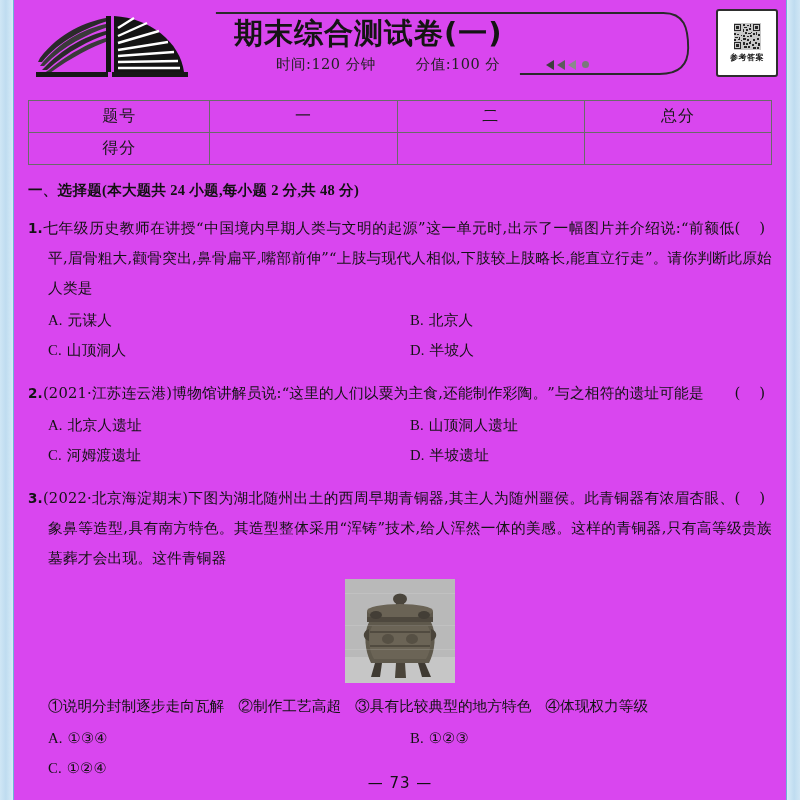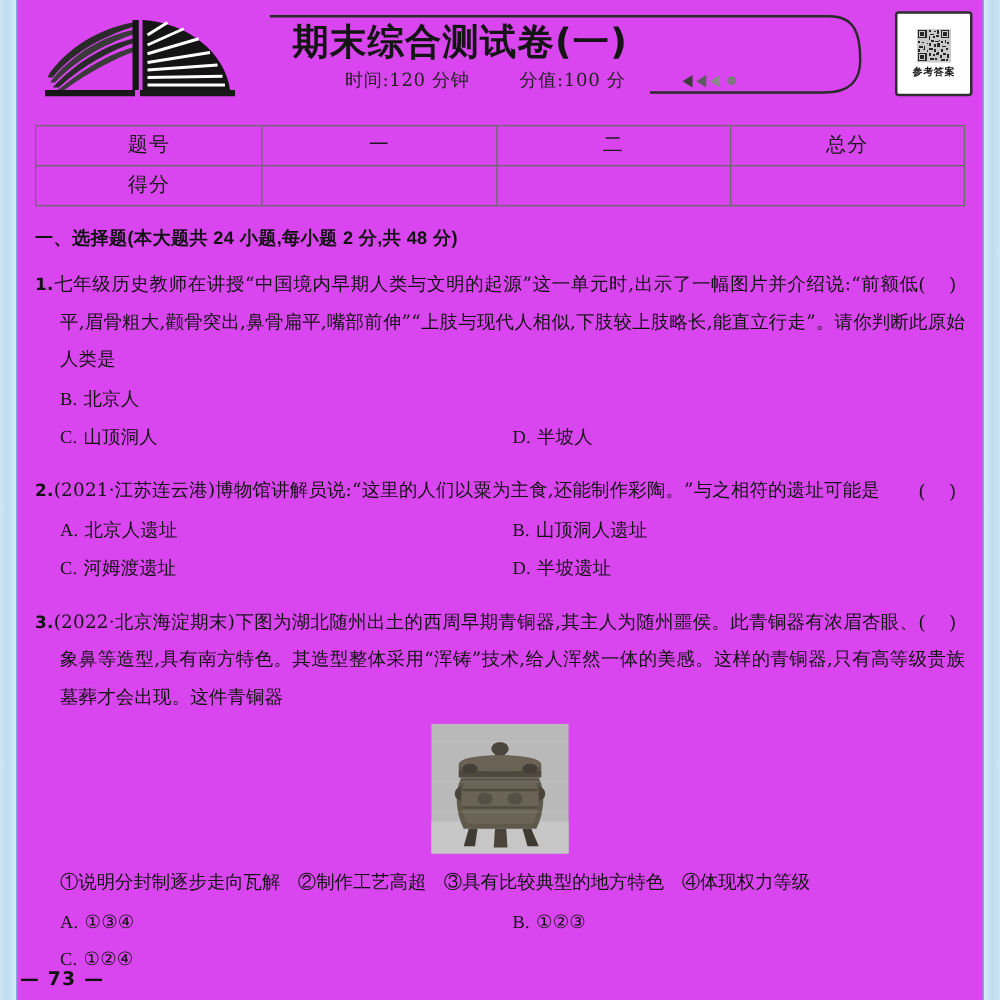--- a/index.html
+++ b/index.html
@@ -163,21 +163,21 @@
     font-family: "DejaVu Serif", serif;
     font-size: 16px;
     color: #1a1a1a;
     letter-spacing: 1px;
   }
   .score-table td.lbl { width: 24%; }
 
   
   .section-head {
     margin: 16px 12px 0 12px;
-    font-family: Liberation Sans, sans-serif;
+    font-family: Liberation Serif, serif;
     font-weight: bold;
     font-size: 14.5px;
     color: #111;
     letter-spacing: 0.3px;
   }
   .question {
     margin: 13px 12px 0 12px;
     position: relative;
   }
   .q-body {
@@ -240,22 +240,23 @@
     line-height: 30px;
     color: #131313;
   }
   .statements .st { margin-right: 14px; white-space: nowrap; }
 
   .footer {
     position: absolute;
     left: 0;
     right: 0;
     bottom: 8px;
+    text-align: center;
     font-family: "DejaVu Sans", sans-serif;
-    font-weight: bold;
+    font-weight: normal;
     font-size: 15px;
     color: #111;
     letter-spacing: 1px;
   }
 </style>
 </head>
 <body>
 
 <div class="page">
 
@@ -392,20 +393,24 @@
     <div class="section-head">一、选择题(本大题共 24 小题,每小题 2 分,共 48 分)</div>
 
     <div class="question">
       <div class="q-body">
         <span class="blank-paren">(    )</span>
         <span class="q-num">1.</span><span>七年级历史教师在讲授“中国境内早期人类与文明的起源”这一单元时,出示了一幅图片并介绍说:“前额低平,眉骨粗大,颧骨突出,鼻骨扁平,嘴部前伸”“上肢与现代人相似,下肢较上肢略长,能直立行走”。请你判断此原始人类是</span>
       </div>
       <div class="opts">
         <div class="opt-row">
           <div class="opt">
+            <span class="opt-letter">A.</span>
+            <span>元谋人</span>
+          </div>
+          <div class="opt">
             <span class="opt-letter">B.</span>
             <span>北京人</span>
           </div>
         </div>
         <div class="opt-row">
           <div class="opt">
             <span class="opt-letter">C.</span>
             <span>山顶洞人</span>
           </div>
           <div class="opt">

